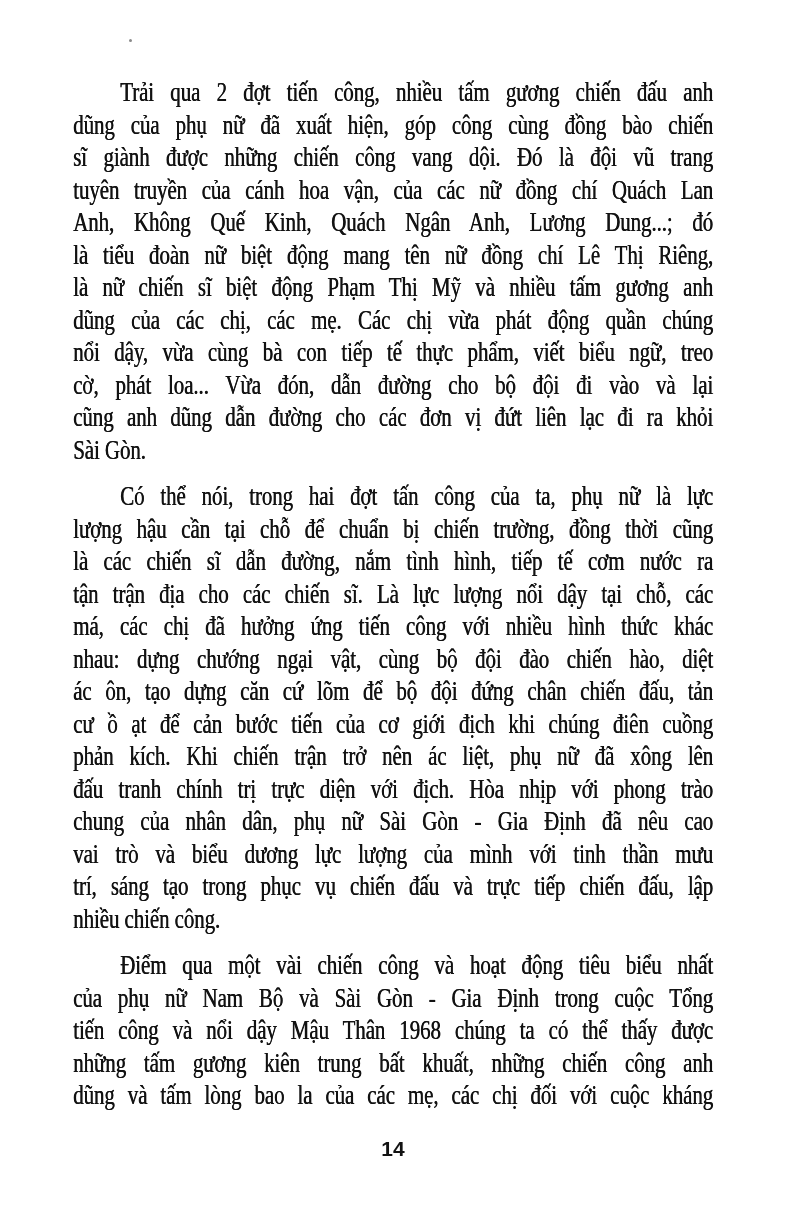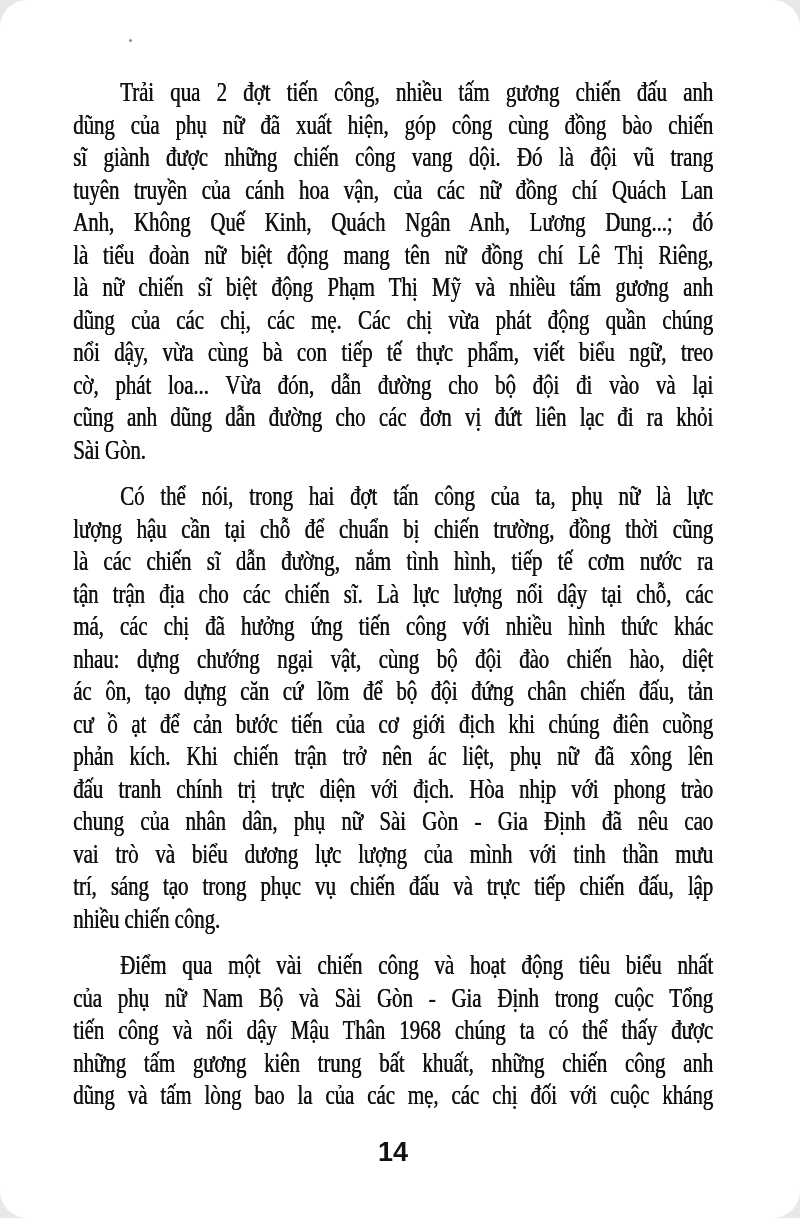--- a/index.html
+++ b/index.html
@@ -6,21 +6,20 @@
   html, body { margin: 0; padding: 0; background: #e8e8e8; }
   .page {
     position: relative;
     width: 800px;
     height: 1218px;
     margin: 0 auto;
     background: #ffffff;
     font-family: "Liberation Serif", "DejaVu Serif", serif;
     color: #121212;
     overflow: hidden;
-    border-radius: 27px;
   }
   .text-block {
     position: absolute;
     left: 73px;
     top: 76px;
     width: 640px;
   }
   .para { margin: 0 0 14px 0; padding: 0; }
   .para:last-child { margin-bottom: 16px; }
   .line {
@@ -39,21 +38,21 @@
   .line.first { text-indent: 47px; }
   .line.last { text-align-last: left; }
   .page-number {
     position: absolute;
     top: 1137px;
     left: 73px;
     width: 640px;
     text-align: center;
     font-family: "Liberation Sans", "DejaVu Sans", sans-serif;
     font-weight: 700;
-    font-size: 27px;
+    font-size: 21px;
     color: #121212;
   }
   .ink-speck {
     position: absolute;
     left: 129px;
     top: 39px;
     width: 3px;
     height: 3px;
     border-radius: 50%;
     background: #8a8a8a;

